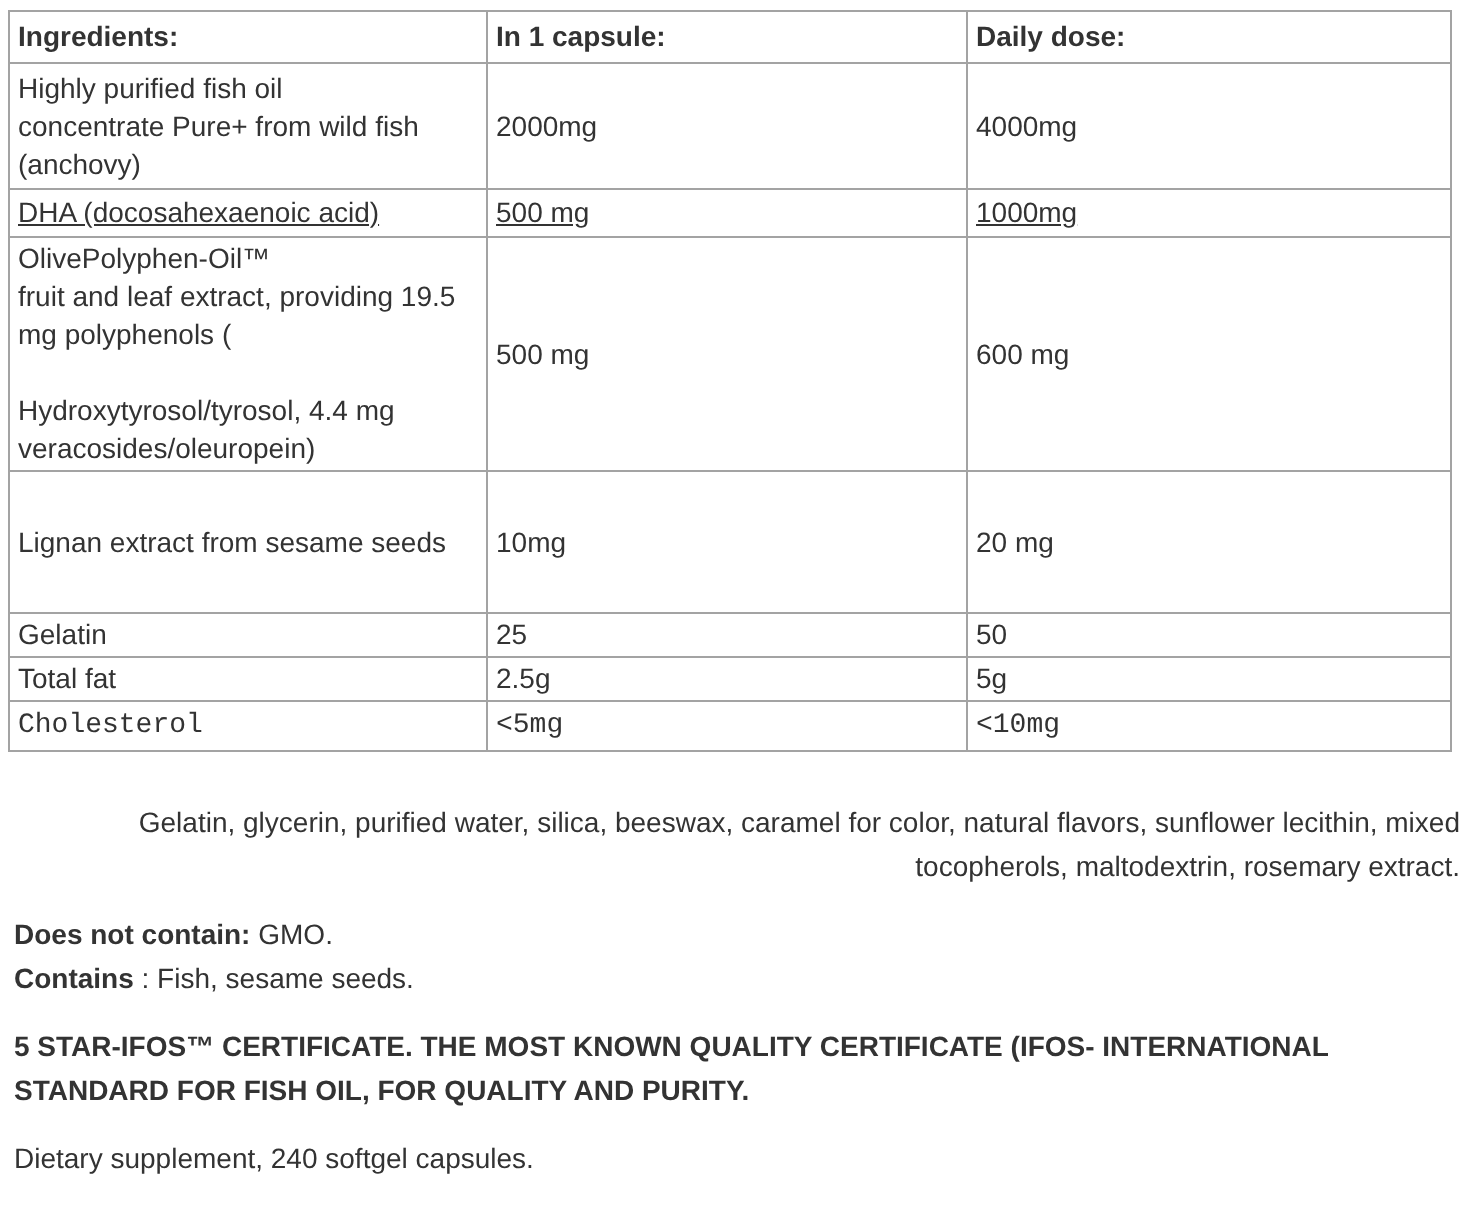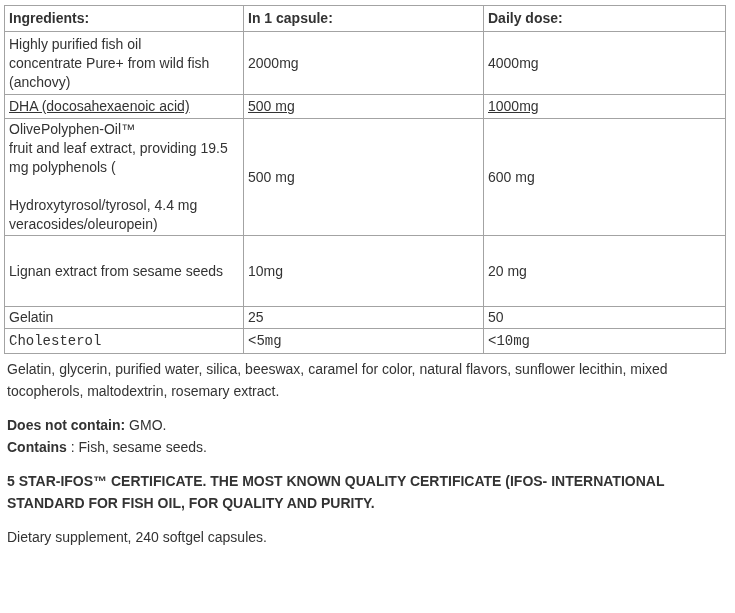--- a/index.html
+++ b/index.html
@@ -43,21 +43,21 @@
   tr.h-r5 { height: 22px; }
   tr.h-r6 { height: 22px; }
   tr.h-r7 { height: 25px; font-family: Liberation Mono, monospace; }
   td.ing { white-space: pre-line; }
   .notes { padding-left: 3px; }
   .notes p {
     margin: 12px 0;
     font-size: 14px;
     line-height: 22px;
   }
-  .notes p.first { margin-top: 4px; }
+  .notes p.first { margin-top: 24px; text-align: right; }
   .bold { font-weight: bold; margin-top: 32px; }
 </style>
 </head>
 <body>
 
 <table class="facts">
   <colgroup>
       <col class="c1">
       <col class="c2">
       <col class="c3">
@@ -95,20 +95,25 @@
     <tr class="h-r4">
       <td class="ing">Lignan extract from sesame seeds</td>
       <td>10mg</td>
       <td>20 mg</td>
     </tr>
     <tr class="h-r5">
       <td class="ing">Gelatin</td>
       <td>25</td>
       <td>50</td>
     </tr>
+    <tr class="h-r6">
+      <td class="ing">Total fat</td>
+      <td>2.5g</td>
+      <td>5g</td>
+    </tr>
     <tr class="h-r7">
       <td class="ing">Cholesterol</td>
       <td>&lt;5mg</td>
       <td>&lt;10mg</td>
     </tr>
   </tbody>
 </table>
 
 <div class="notes">
   <p class="first">Gelatin, glycerin, purified water, silica, beeswax, caramel for color, natural flavors, sunflower lecithin, mixed tocopherols, maltodextrin, rosemary extract.</p>

